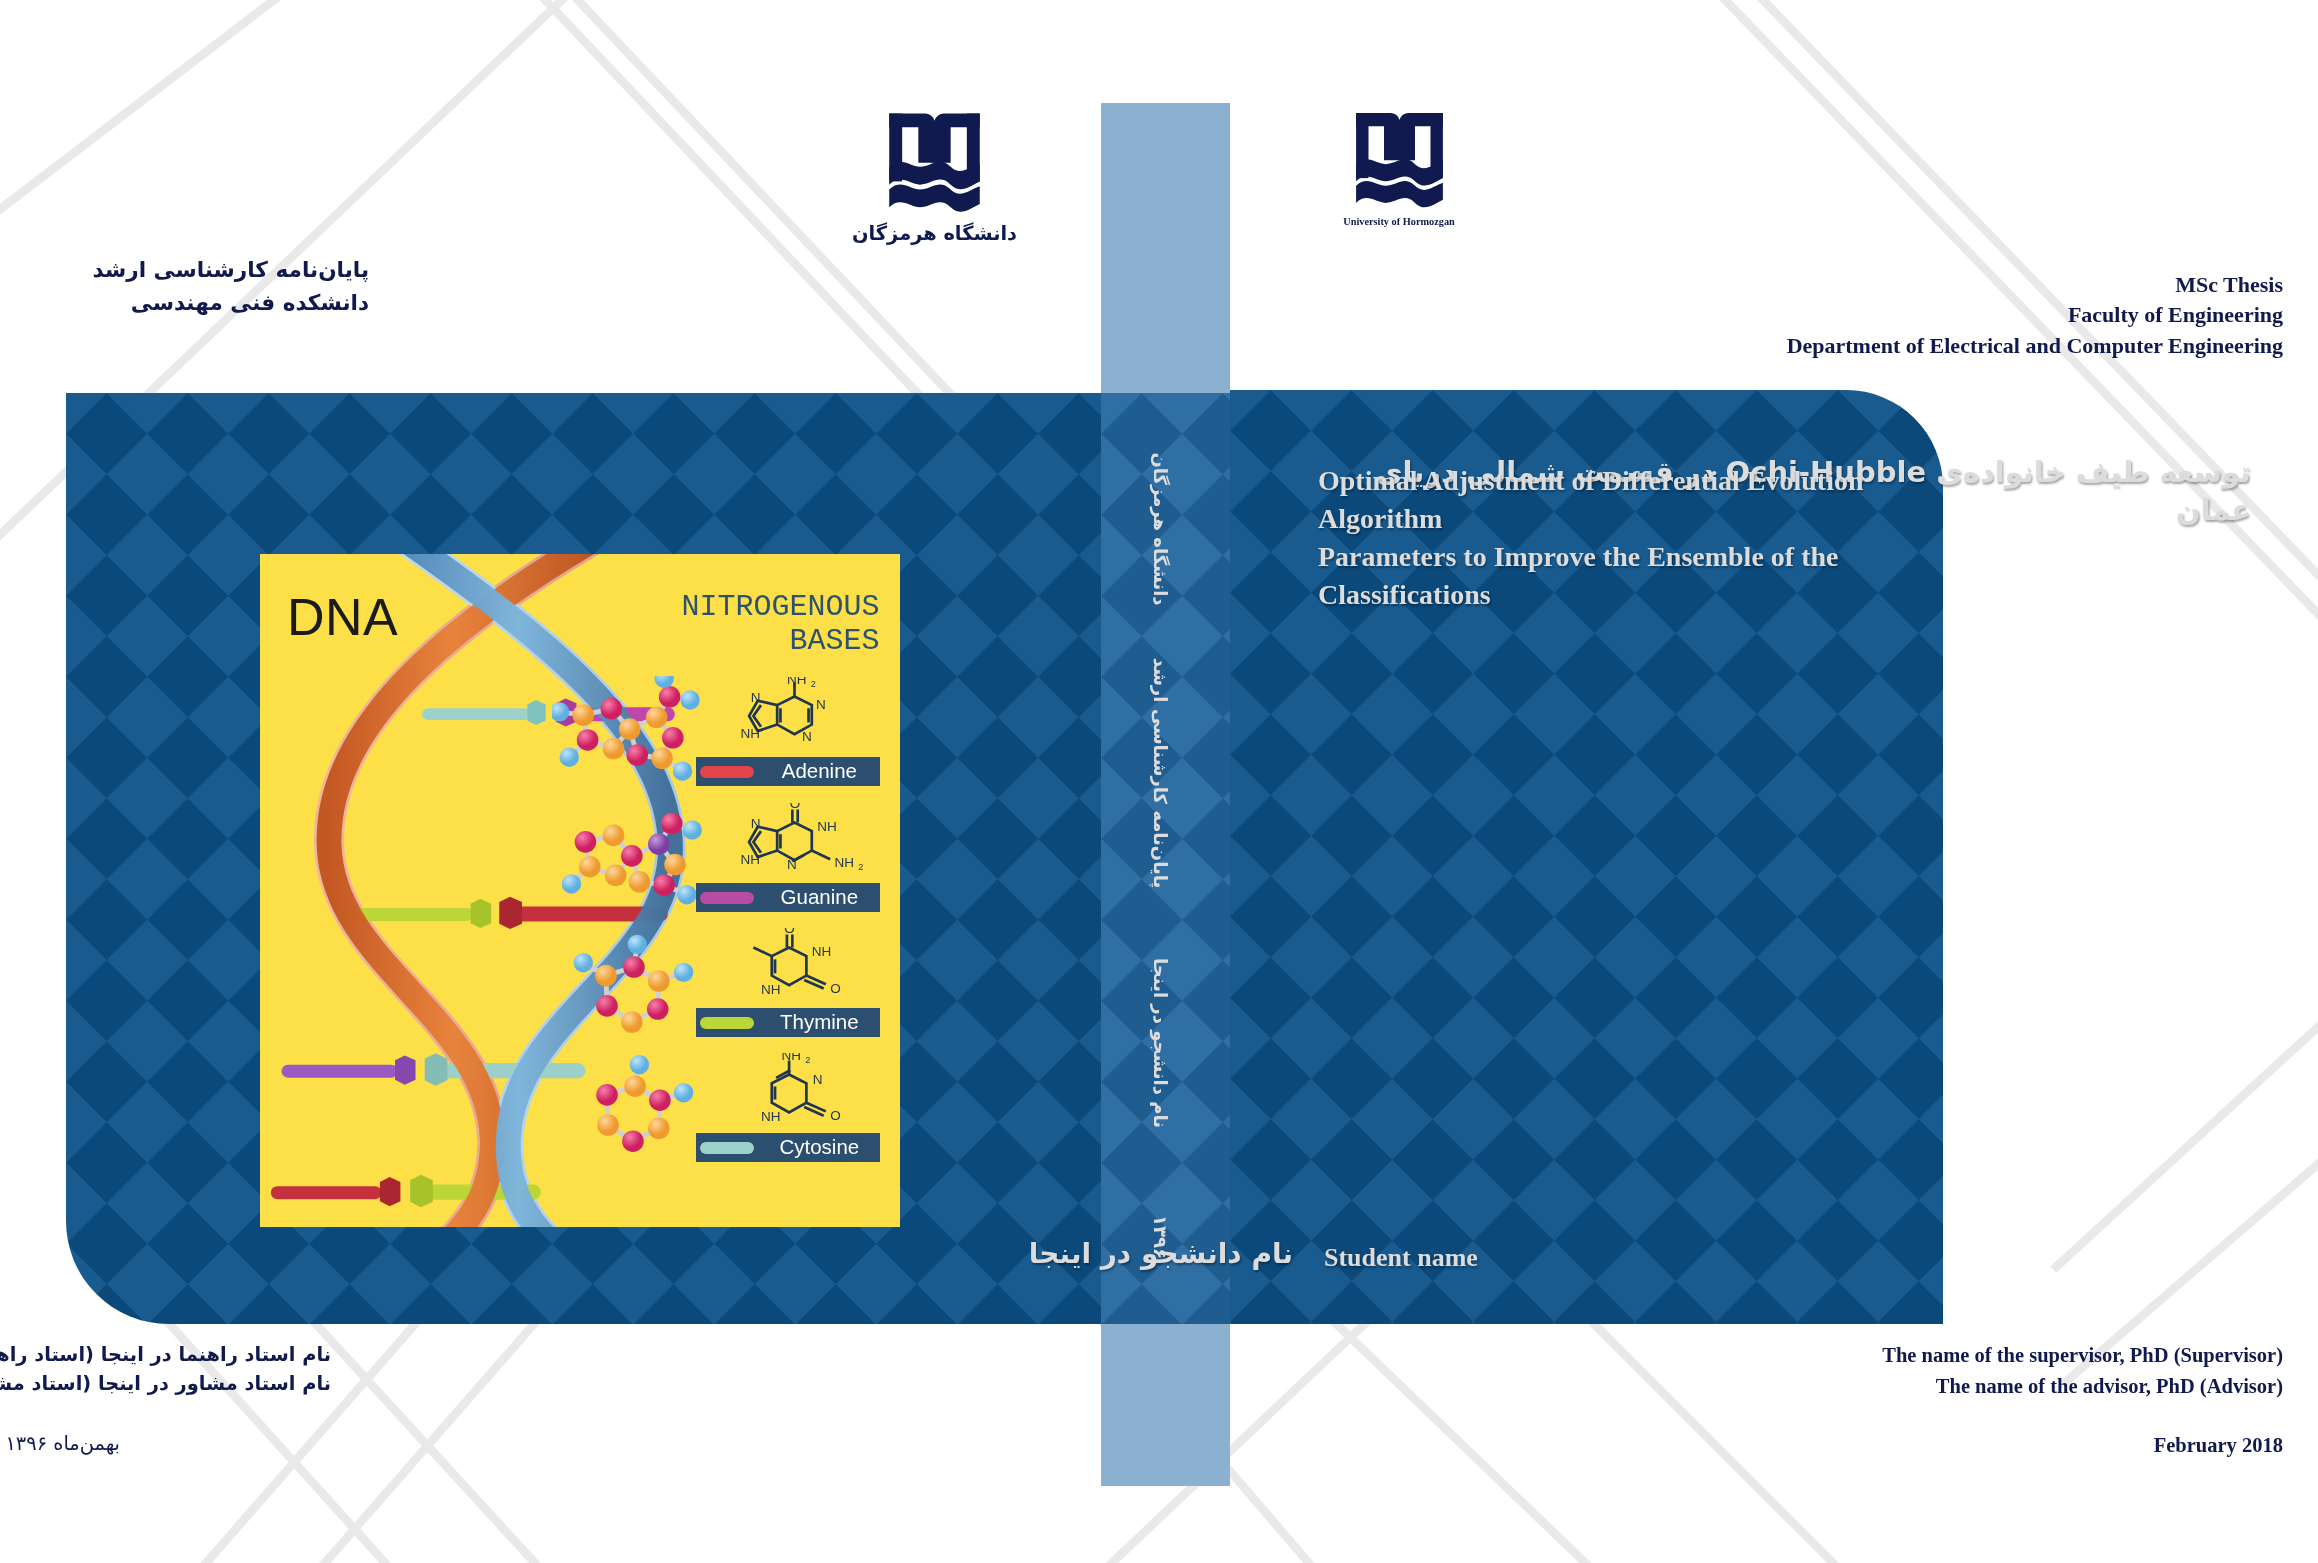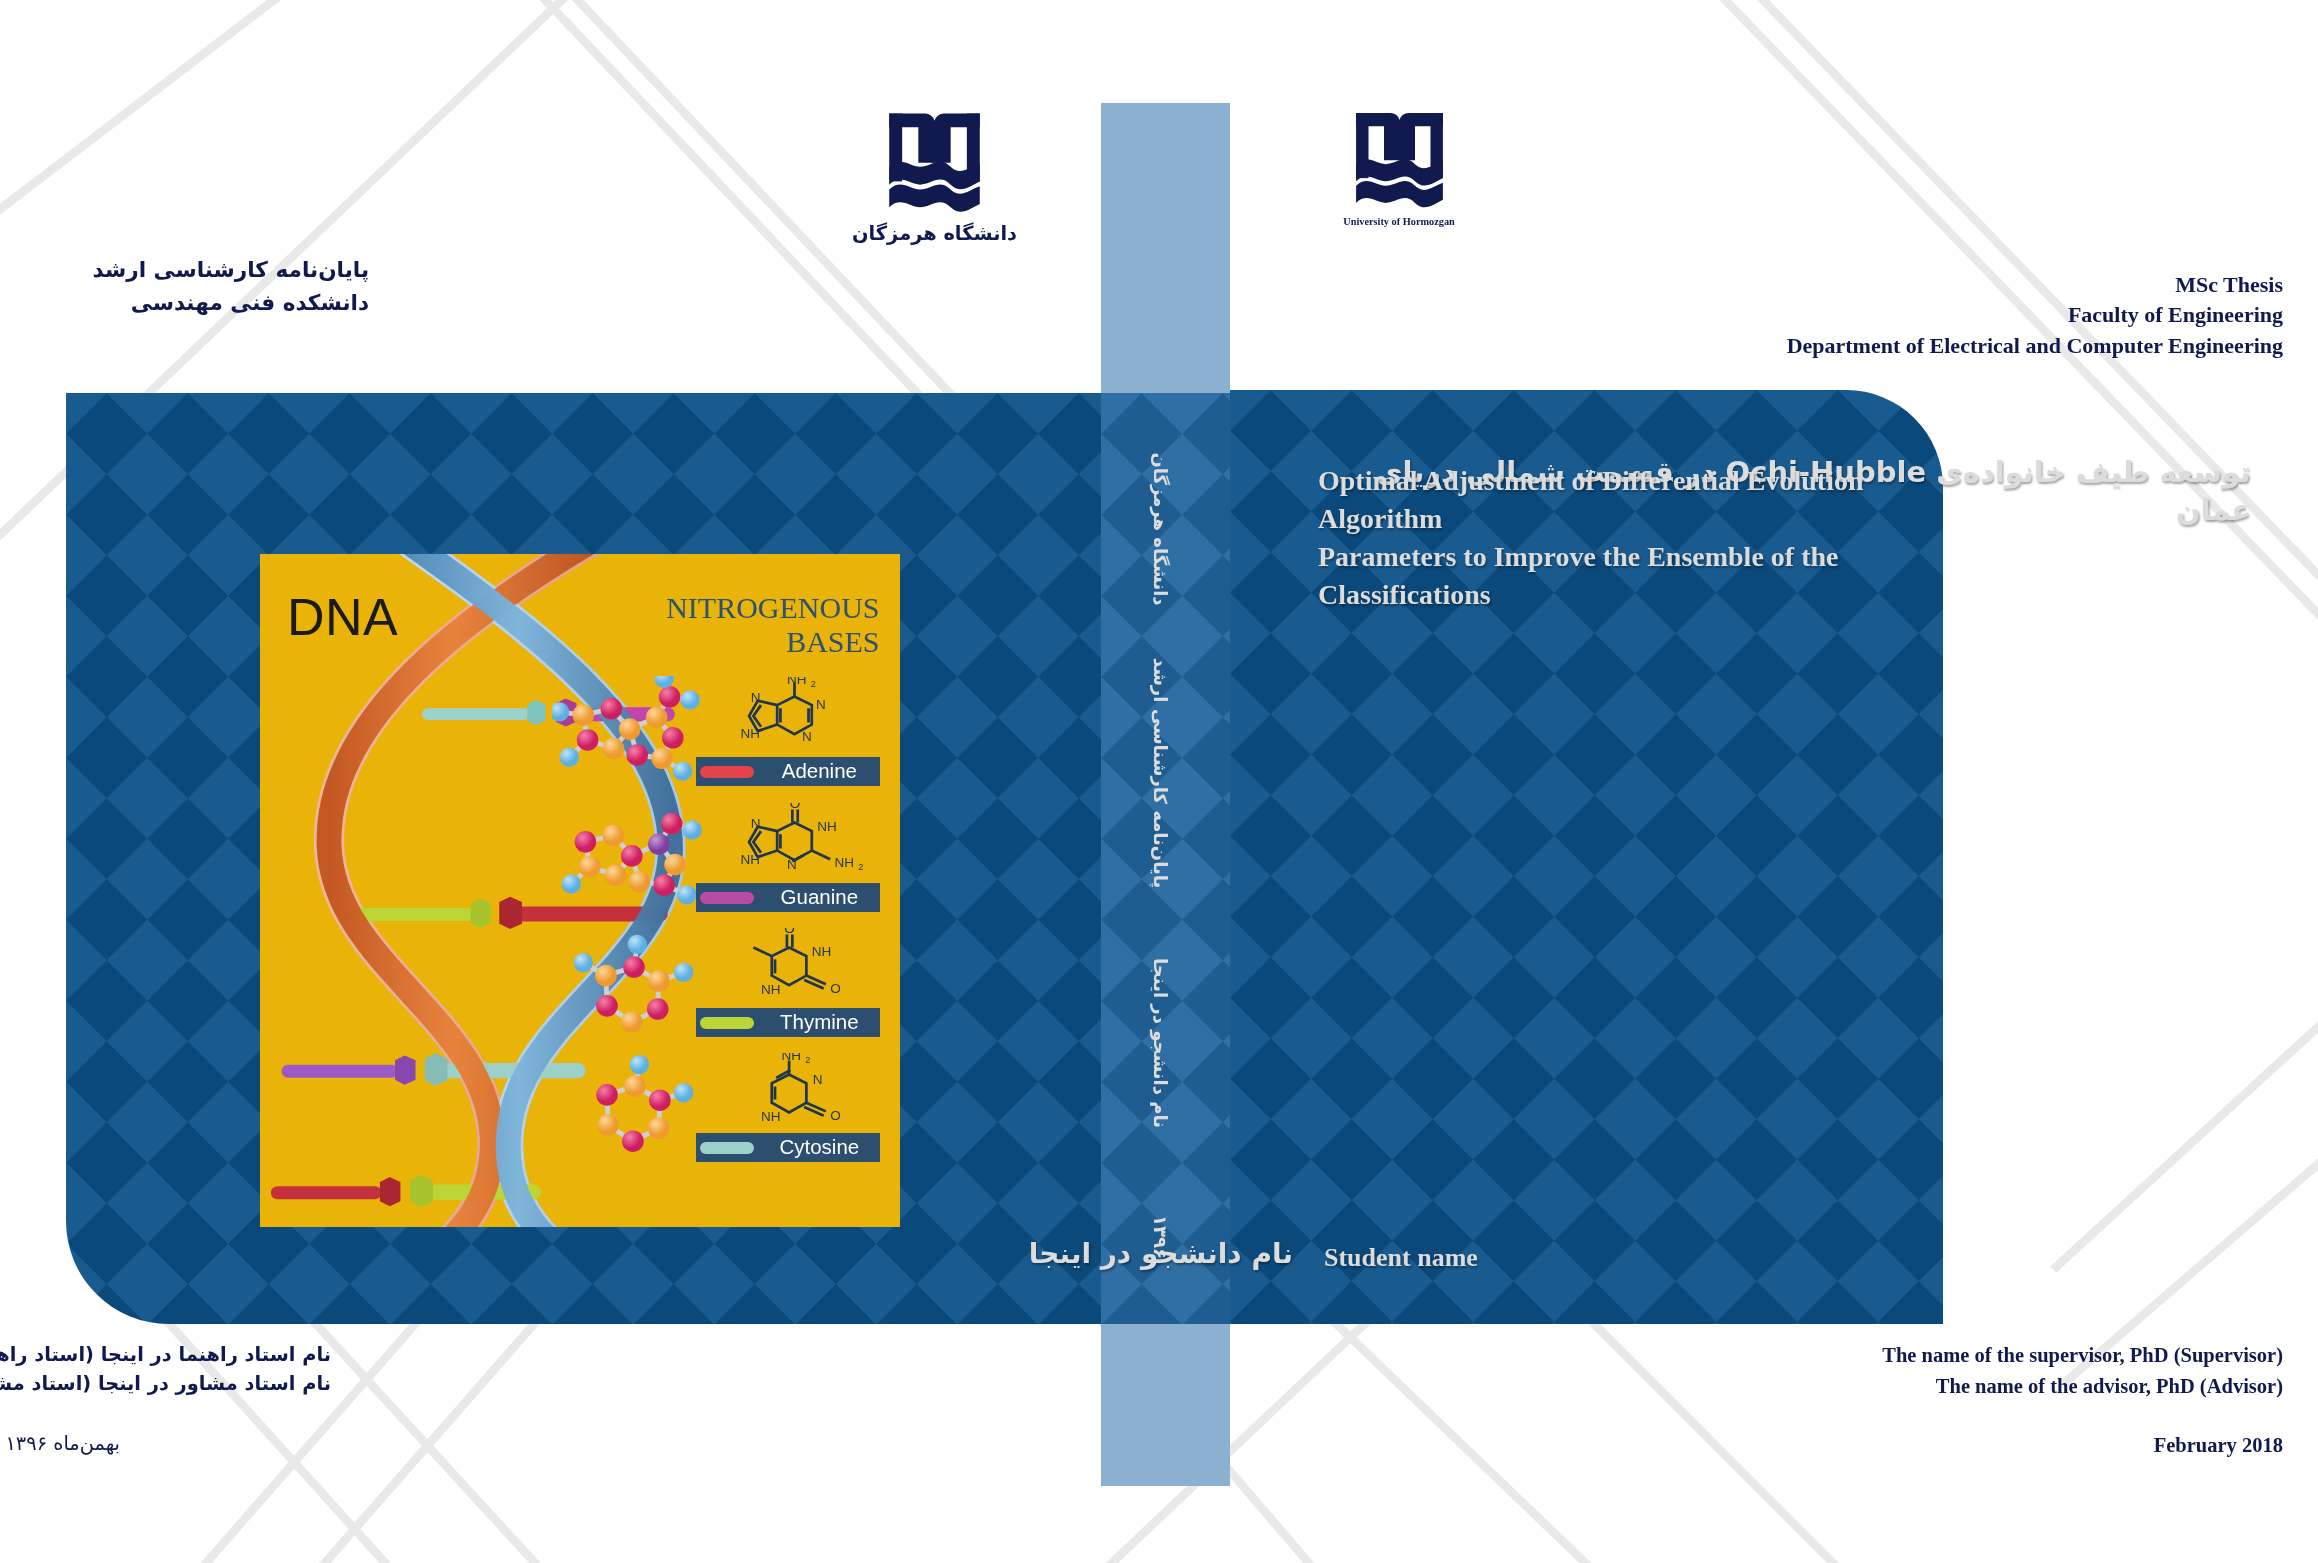--- a/index.html
+++ b/index.html
@@ -115,29 +115,29 @@
   .spine-line{
     position:absolute;left:50%;transform-origin:center center;
     transform:translate(-50%,-50%) rotate(90deg);
     white-space:nowrap;direction:rtl;font-family:"DejaVu Sans",sans-serif;
     font-size:18px;font-weight:700;color:#DCDCDC;z-index:7;
   }
 
   
   #dna-figure{
     position:absolute;left:260px;top:554px;width:640px;height:673px;
-    background:#eab308;z-index:7;overflow:hidden;
+    background:#fde047;z-index:7;overflow:hidden;
   }
   #dna-label{
     position:absolute;left:27px;top:33px;font-size:52px;font-weight:400;
     color:#1B1B1B;font-family:"Liberation Sans",sans-serif;letter-spacing:0.5px;
   }
   #bases-heading{
     position:absolute;right:20.5px;top:37px;text-align:right;font-size:30px;
-    line-height:1.12;color:#2D5271;font-family:Liberation Serif, serif;
+    line-height:1.12;color:#2D5271;font-family:Liberation Mono, monospace;
   }
   .base-row{position:absolute;right:20.5px;width:184px;}
   .base-chip{
     display:flex;align-items:center;background:#2C4F70;height:29px;
     padding:0 4px;box-sizing:border-box;
   }
   .base-swatch{
     width:54px;height:12px;border-radius:6px;flex:0 0 auto;margin-right:9.7px;
   }
   .base-name{

